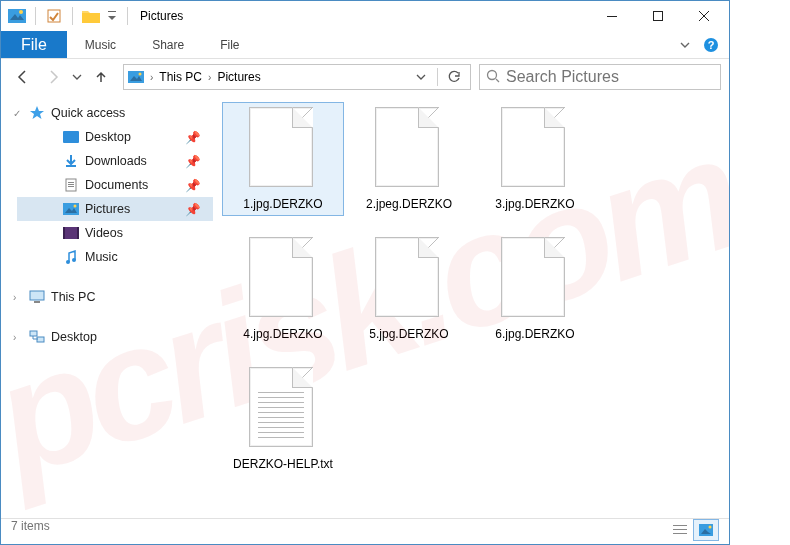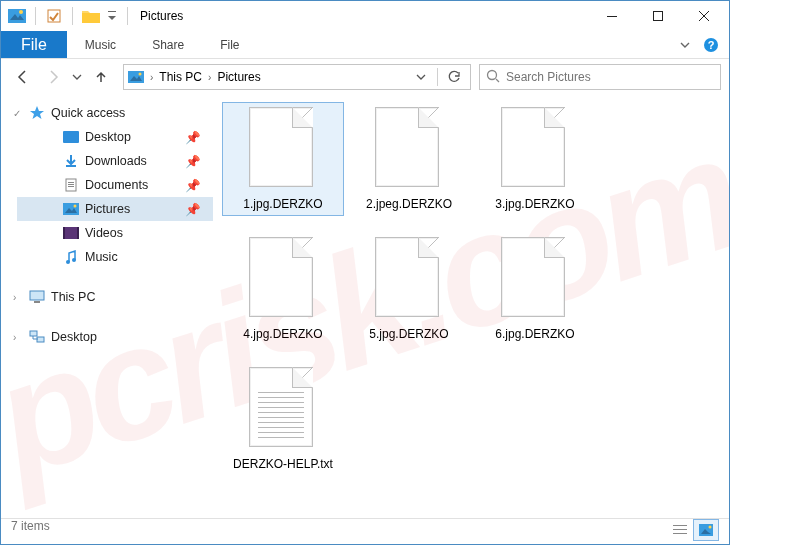--- a/index.html
+++ b/index.html
@@ -28,21 +28,21 @@
 .navrow { height: 36px; display: flex; align-items: center; padding: 4px 8px; gap: 2px; }
 .navbtn { width: 28px; height: 28px; display: flex; align-items: center; justify-content: center; color: #555; }
 .navbtn.disabled { color: #b8b8b8; }
 .addrbar { flex: 1; height: 26px; border: 1px solid #c5c5c5; display: flex; align-items: center; padding: 0 4px; gap: 4px; margin: 0 6px; }
 .addrbar .crumb { font-size: 12px; display: flex; align-items: center; gap: 6px; }
 .addrbar .chev-r { color: #666; font-size: 10px; margin: 0 2px; }
 .addrbar .aspacer { flex: 1; }
 .addrbar .addrctrl { width: 24px; height: 22px; display: flex; align-items: center; justify-content: center; color: #555; }
 .addrbar .vline { width: 1px; height: 18px; background: #d0d0d0; }
 .searchbox { width: 242px; height: 26px; border: 1px solid #c5c5c5; display: flex; align-items: center; padding: 0 6px; gap: 6px; color: #777; font-size: 12px; }
-.searchbox input { border: none; outline: none; flex: 1; font-size: 12px; color: #333; background: transparent; }
+.searchbox input { border: none; outline: none; flex: 1; font-size: 16px; color: #333; background: transparent; }
 
 
 .body { flex: 1; display: flex; overflow: hidden; position: relative; }
 
 
 .navtree { width: 212px; padding: 6px 0; font-size: 12.5px; color: #222; overflow: hidden; }
 .navtree .item { height: 24px; display: flex; align-items: center; padding-left: 28px; gap: 6px; position: relative; }
 .navtree .item.child { padding-left: 46px; margin-left: 16px; }
 .navtree .item.selected { background: #d8e6f2; }
 .navtree .item .expander { position: absolute; left: 12px; color: #888; font-size: 10px; }

